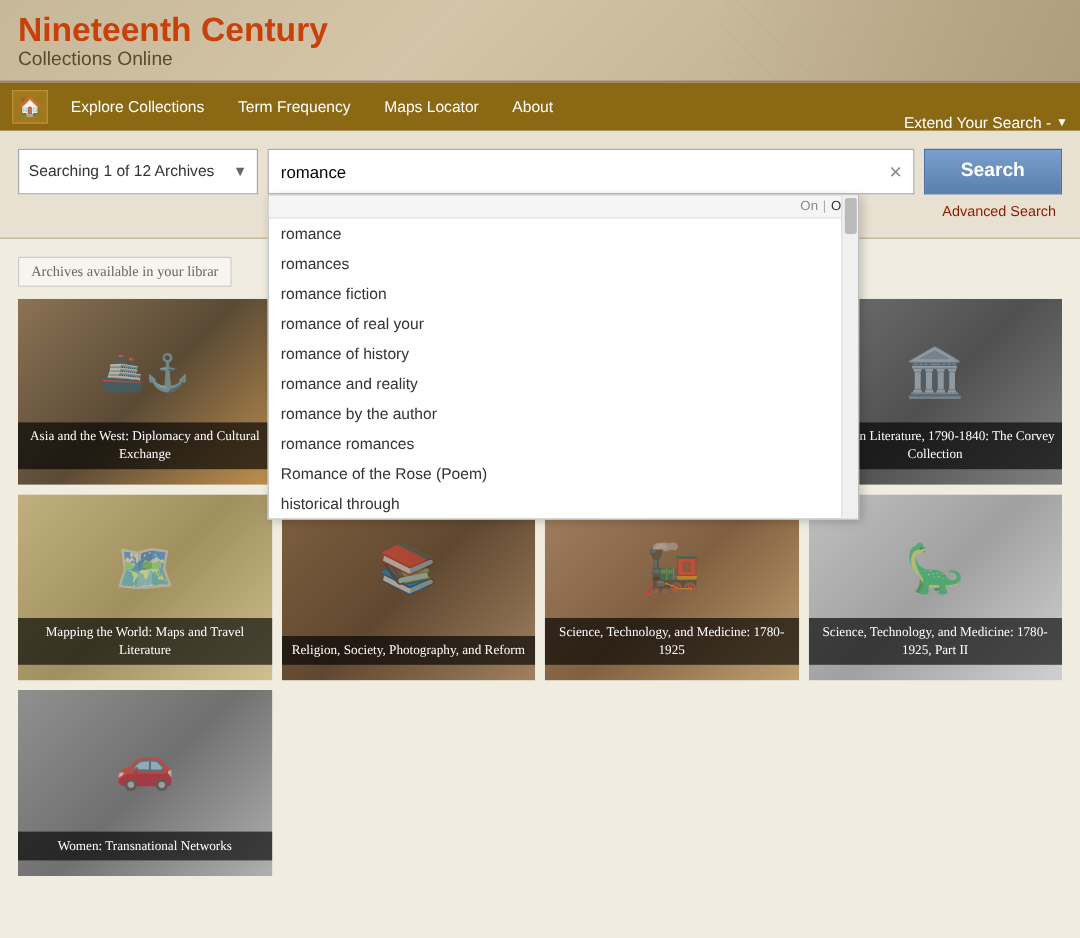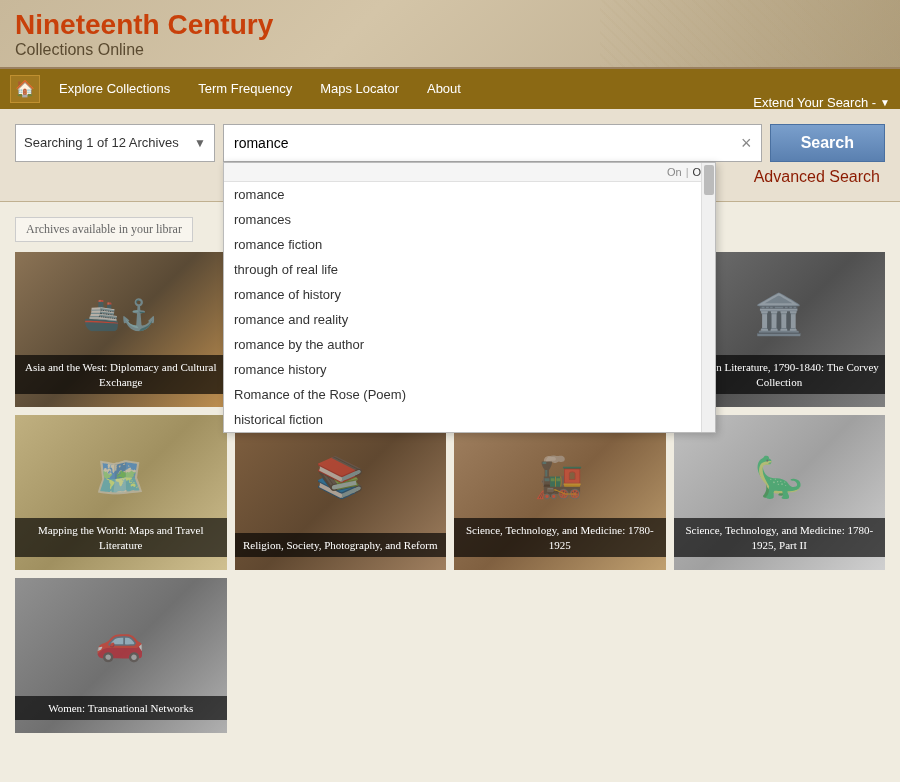--- a/index.html
+++ b/index.html
@@ -142,21 +142,21 @@
       font-weight: bold;
       cursor: pointer;
       white-space: nowrap;
     }
     #advanced-search-link {
       text-align: right;
       padding-right: 5px;
     }
     #advanced-search-link a {
       color: #8b1a00;
-      font-size: 16px;
+      font-size: 12px;
       text-decoration: none;
       cursor: pointer;
     }
 
     
     #autocomplete-dropdown {
       position: absolute;
       top: 38px;
       left: 0;
       width: 493px;
@@ -303,27 +303,27 @@
       <div id="autocomplete-dropdown">
         <div id="autocomplete-header">
           <span class="ac-toggle">On</span>
           <span class="ac-toggle-sep">|</span>
           <span class="ac-toggle active">Off</span>
         </div>
         <div id="autocomplete-items">
             <div class="ac-item">romance</div>
             <div class="ac-item">romances</div>
             <div class="ac-item">romance fiction</div>
-            <div class="ac-item">through of real life</div>
+            <div class="ac-item">romance of real your</div>
             <div class="ac-item">romance of history</div>
             <div class="ac-item">romance and reality</div>
             <div class="ac-item">romance by the author</div>
-            <div class="ac-item">romance history</div>
+            <div class="ac-item">romance romances</div>
             <div class="ac-item">Romance of the Rose (Poem)</div>
-            <div class="ac-item">historical fiction</div>
+            <div class="ac-item">historical through</div>
           </div>
         <div id="ac-scrollbar">
           <div id="ac-scroll-thumb"></div>
         </div>
       </div>
     </div>
     <button id="search-button">Search</button>
   </div>
   <div id="advanced-search-link">
     <a>Advanced Search</a>

